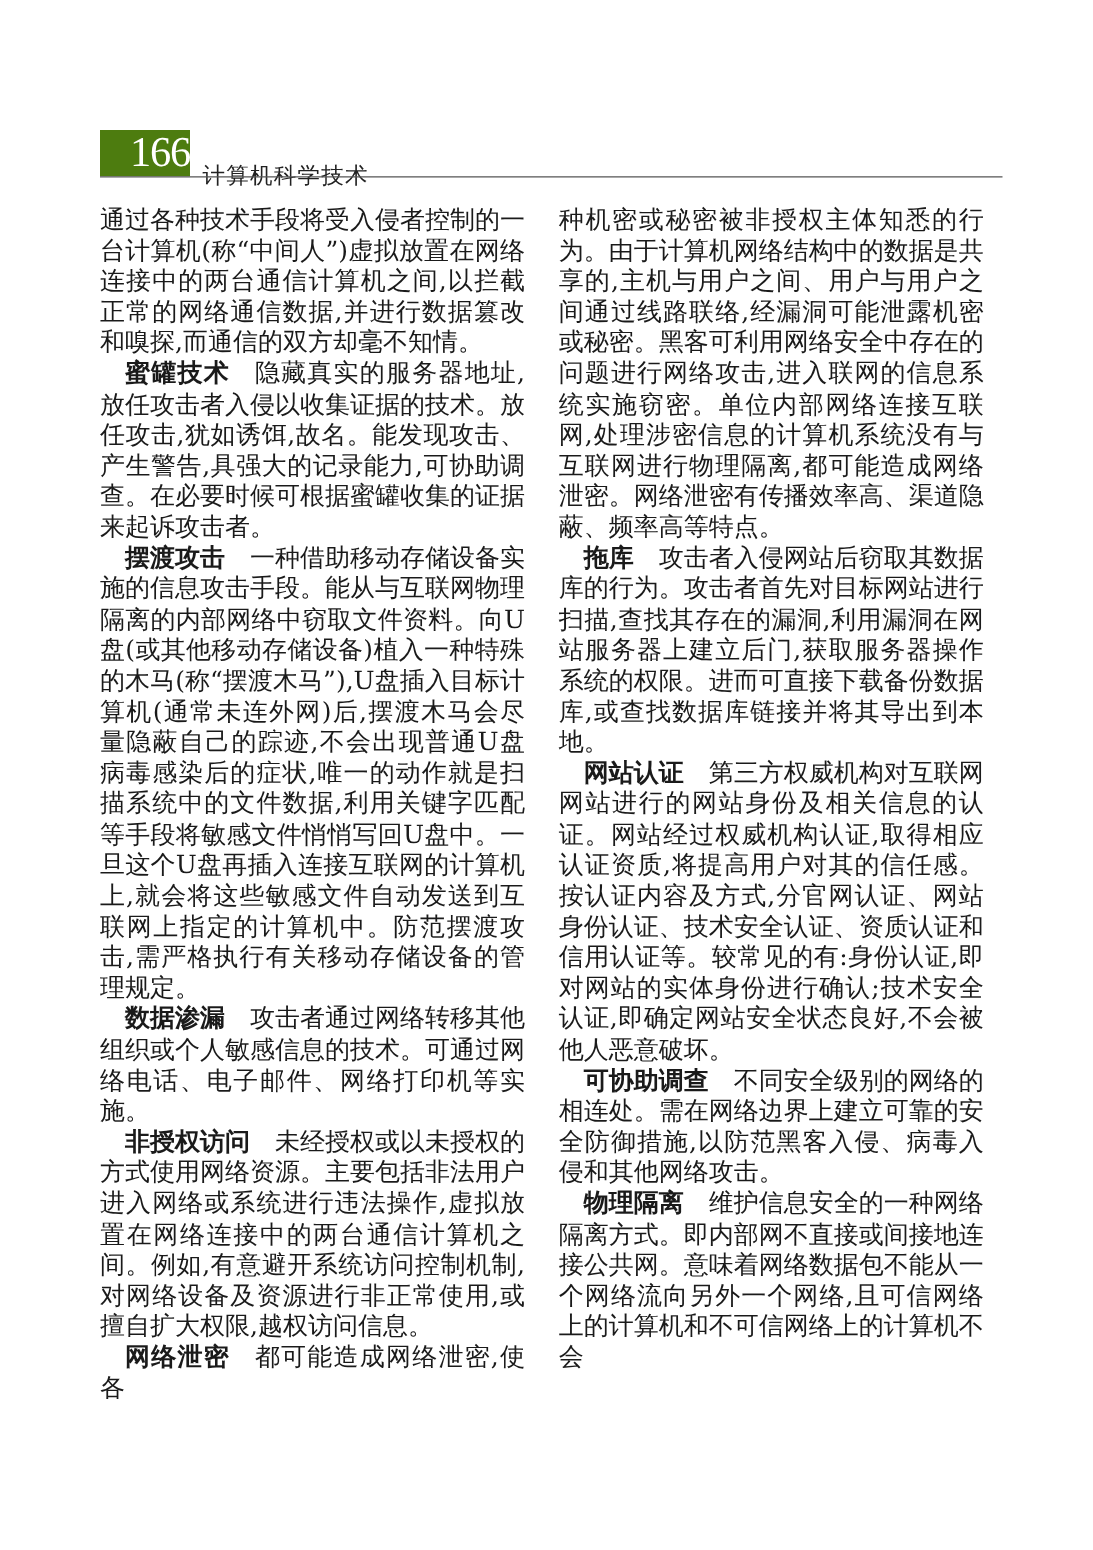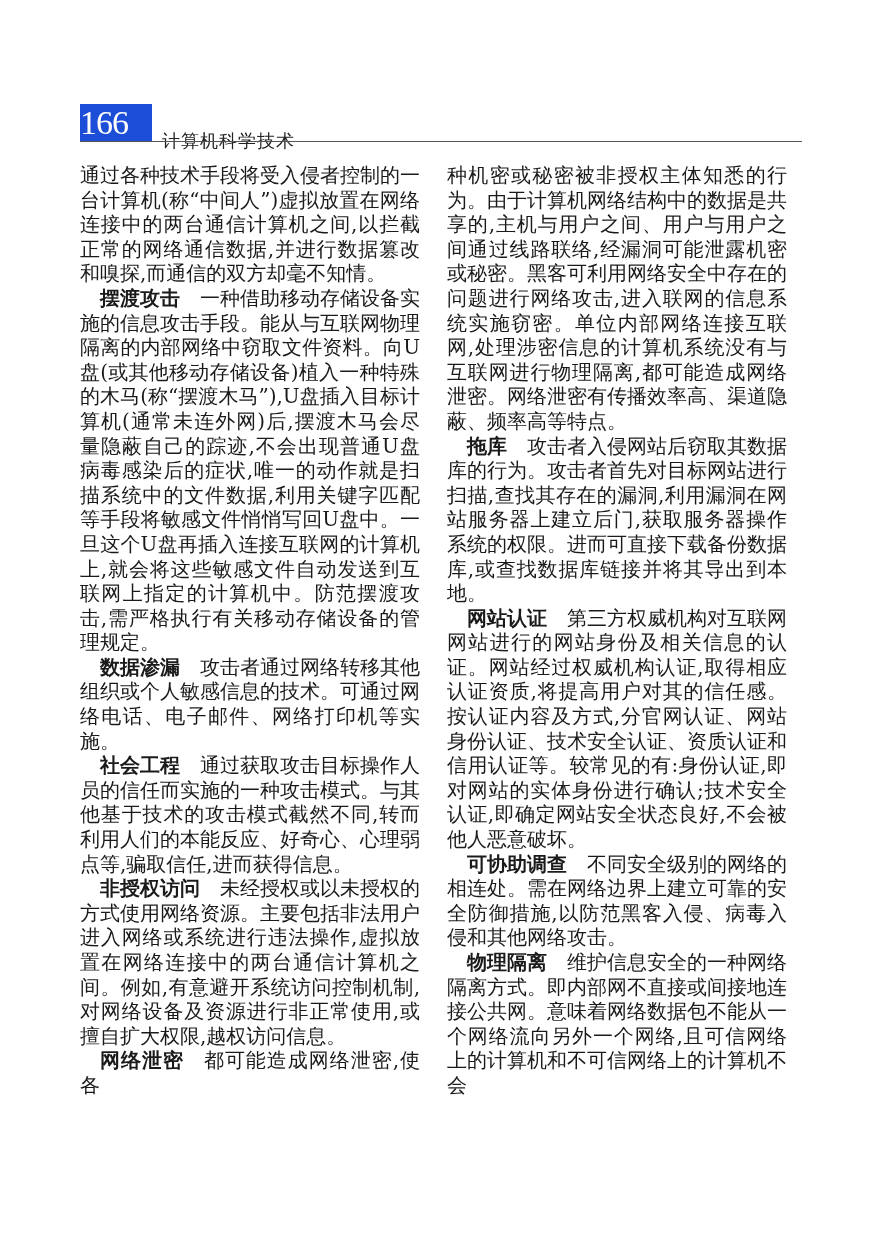--- a/index.html
+++ b/index.html
@@ -1,21 +1,21 @@
 <!DOCTYPE html>
 <html><head>
 <meta charset="utf-8">
 <style>
   html, body { margin: 0; padding: 0; background: #ffffff; }
   body { width: 874px; height: 1240px; position: relative; overflow: hidden;
          font-family: "DejaVu Serif", "Liberation Serif", serif; color: #1a1a1a; }
   .header { position: absolute; left: 80px; top: 104px; width: 722px; height: 38px; }
-  .page-num { position: absolute; left: 0; top: 0; width: 72px; height: 37px; background: #1d4ed8;
+  .page-num { position: absolute; left: 0; top: 0; width: 72px; height: 37px; background: #4d7c0f;
               color: #ffffff; font-family: "Liberation Serif", serif; font-size: 34px; line-height: 38px;
-              text-align: left; letter-spacing: -1px; }
+              text-align: right; letter-spacing: -1px; }
   .running-title { position: absolute; left: 82px; top: 24px; font-size: 18px; line-height: 26px;
                    font-family: "DejaVu Sans", sans-serif; color: #222; letter-spacing: 1px; }
   .rule { position: absolute; left: 0; top: 37px; width: 722px; height: 1px; background: #555; }
   .col { position: absolute; top: 163px; width: 340px; font-size: 20px; line-height: 24.6px;
          text-align: justify; text-justify: inter-character; }
   .col.left { left: 80px; }
   .col.right { left: 447px; }
   .col p { margin: 0; }
   .col p.entry { text-indent: 1em; }
   .term { font-family: "DejaVu Sans", sans-serif; font-weight: bold; margin-right: 1em; }
@@ -24,23 +24,23 @@
 <body>
 
 <div class="header">
   <div class="page-num">166</div>
   <div class="running-title">计算机科学技术</div>
   <div class="rule"></div>
 </div>
 
 <div class="col left">
   <p>通过各种技术手段将受入侵者控制的一台计算机(称“中间人”)虚拟放置在网络连接中的两台通信计算机之间,以拦截正常的网络通信数据,并进行数据篡改和嗅探,而通信的双方却毫不知情。</p>
+  <p class="entry"><span class="term">蜜罐技术</span><span>隐藏真实的服务器地址,放任攻击者入侵以收集证据的技术。放任攻击,犹如诱饵,故名。能发现攻击、产生警告,具强大的记录能力,可协助调查。在必要时候可根据蜜罐收集的证据来起诉攻击者。</span></p>
   <p class="entry"><span class="term">摆渡攻击</span><span>一种借助移动存储设备实施的信息攻击手段。能从与互联网物理隔离的内部网络中窃取文件资料。向U盘(或其他移动存储设备)植入一种特殊的木马(称“摆渡木马”),U盘插入目标计算机(通常未连外网)后,摆渡木马会尽量隐蔽自己的踪迹,不会出现普通U盘病毒感染后的症状,唯一的动作就是扫描系统中的文件数据,利用关键字匹配等手段将敏感文件悄悄写回U盘中。一旦这个U盘再插入连接互联网的计算机上,就会将这些敏感文件自动发送到互联网上指定的计算机中。防范摆渡攻击,需严格执行有关移动存储设备的管理规定。</span></p>
   <p class="entry"><span class="term">数据渗漏</span><span>攻击者通过网络转移其他组织或个人敏感信息的技术。可通过网络电话、电子邮件、网络打印机等实施。</span></p>
-  <p class="entry"><span class="term">社会工程</span><span>通过获取攻击目标操作人员的信任而实施的一种攻击模式。与其他基于技术的攻击模式截然不同,转而利用人们的本能反应、好奇心、心理弱点等,骗取信任,进而获得信息。</span></p>
   <p class="entry"><span class="term">非授权访问</span><span>未经授权或以未授权的方式使用网络资源。主要包括非法用户进入网络或系统进行违法操作,虚拟放置在网络连接中的两台通信计算机之间。例如,有意避开系统访问控制机制,对网络设备及资源进行非正常使用,或擅自扩大权限,越权访问信息。</span></p>
   <p class="entry"><span class="term">网络泄密</span><span>都可能造成网络泄密,使各</span></p>
 </div>
 
 <div class="col right">
   <p>种机密或秘密被非授权主体知悉的行为。由于计算机网络结构中的数据是共享的,主机与用户之间、用户与用户之间通过线路联络,经漏洞可能泄露机密或秘密。黑客可利用网络安全中存在的问题进行网络攻击,进入联网的信息系统实施窃密。单位内部网络连接互联网,处理涉密信息的计算机系统没有与互联网进行物理隔离,都可能造成网络泄密。网络泄密有传播效率高、渠道隐蔽、频率高等特点。</p>
   <p class="entry"><span class="term">拖库</span><span>攻击者入侵网站后窃取其数据库的行为。攻击者首先对目标网站进行扫描,查找其存在的漏洞,利用漏洞在网站服务器上建立后门,获取服务器操作系统的权限。进而可直接下载备份数据库,或查找数据库链接并将其导出到本地。</span></p>
   <p class="entry"><span class="term">网站认证</span><span>第三方权威机构对互联网网站进行的网站身份及相关信息的认证。网站经过权威机构认证,取得相应认证资质,将提高用户对其的信任感。按认证内容及方式,分官网认证、网站身份认证、技术安全认证、资质认证和信用认证等。较常见的有:身份认证,即对网站的实体身份进行确认;技术安全认证,即确定网站安全状态良好,不会被他人恶意破坏。</span></p>
   <p class="entry"><span class="term">可协助调查</span><span>不同安全级别的网络的相连处。需在网络边界上建立可靠的安全防御措施,以防范黑客入侵、病毒入侵和其他网络攻击。</span></p>
   <p class="entry"><span class="term">物理隔离</span><span>维护信息安全的一种网络隔离方式。即内部网不直接或间接地连接公共网。意味着网络数据包不能从一个网络流向另外一个网络,且可信网络上的计算机和不可信网络上的计算机不会</span></p>

